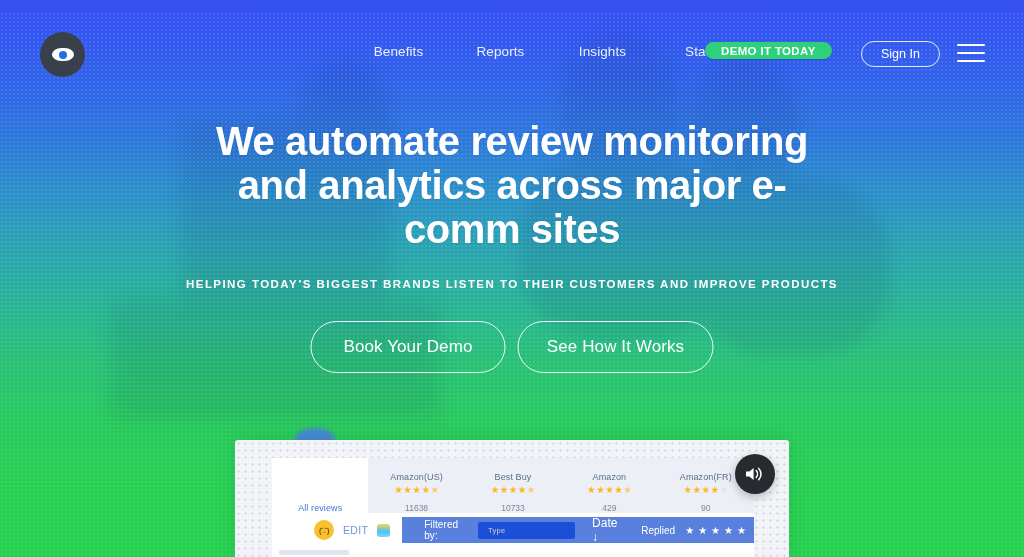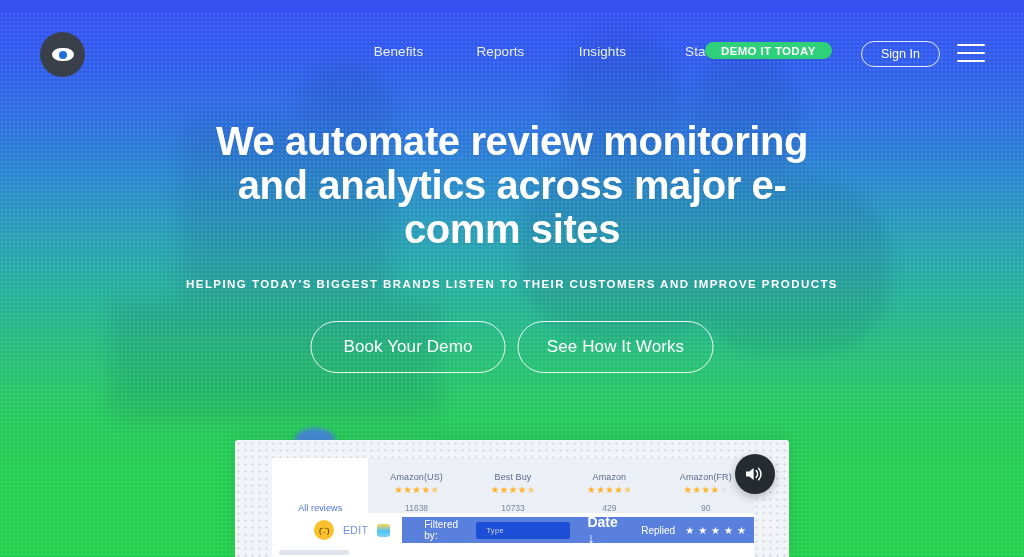--- a/index.html
+++ b/index.html
@@ -189,21 +189,21 @@
     margin-left:12px; flex:1; height:26px; background:#5a80de;
     display:flex; align-items:center; color:#ffffff; font-size:10px;
     padding:0 8px;
   }
   .fb-label { margin-left:14px; letter-spacing:.1px; }
   .fb-type {
     margin-left:7px; width:104px; height:17px; background:#1d4ed8;
     border-radius:2px; display:flex; align-items:center; padding-left:10px;
     font-size:7.5px; color:#cfd3da; letter-spacing:.3px;
   }
-  .fb-date { margin-left:17px; font-size:14px;font-weight:bold; }
+  .fb-date { margin-left:17px; font-size:12px; }
   .fb-replied { margin-left:17px; font-size:10px; }
   .fb-stars { margin-left:10px; display:flex; gap:4px; font-size:10px; color:#ffffff; }
 
   
   .sound-btn {
     position:absolute; left:735px; top:454px;
     width:40px; height:40px; border-radius:50%;
     background:#262b30; display:flex; align-items:center; justify-content:center;
     cursor:pointer; box-shadow:0 3px 10px rgba(0,0,0,.25); z-index:5;
   }

